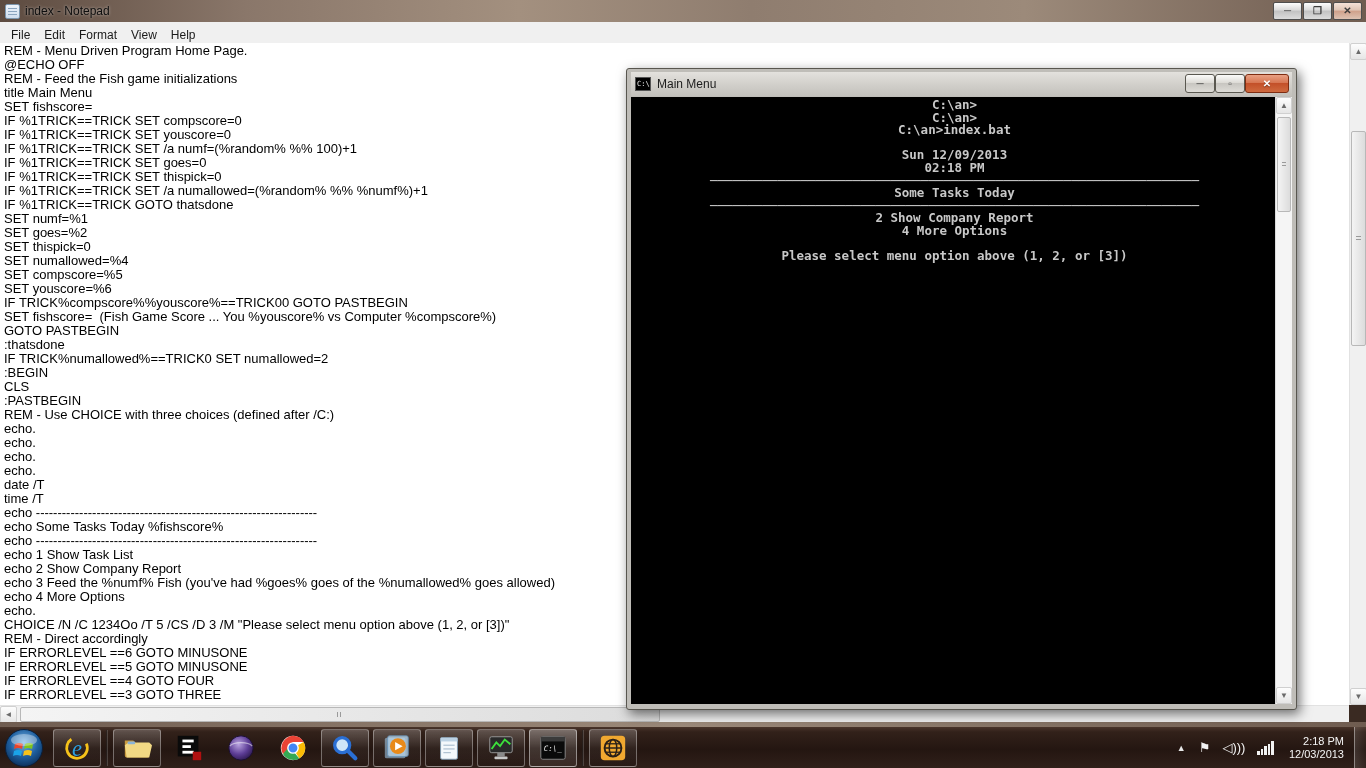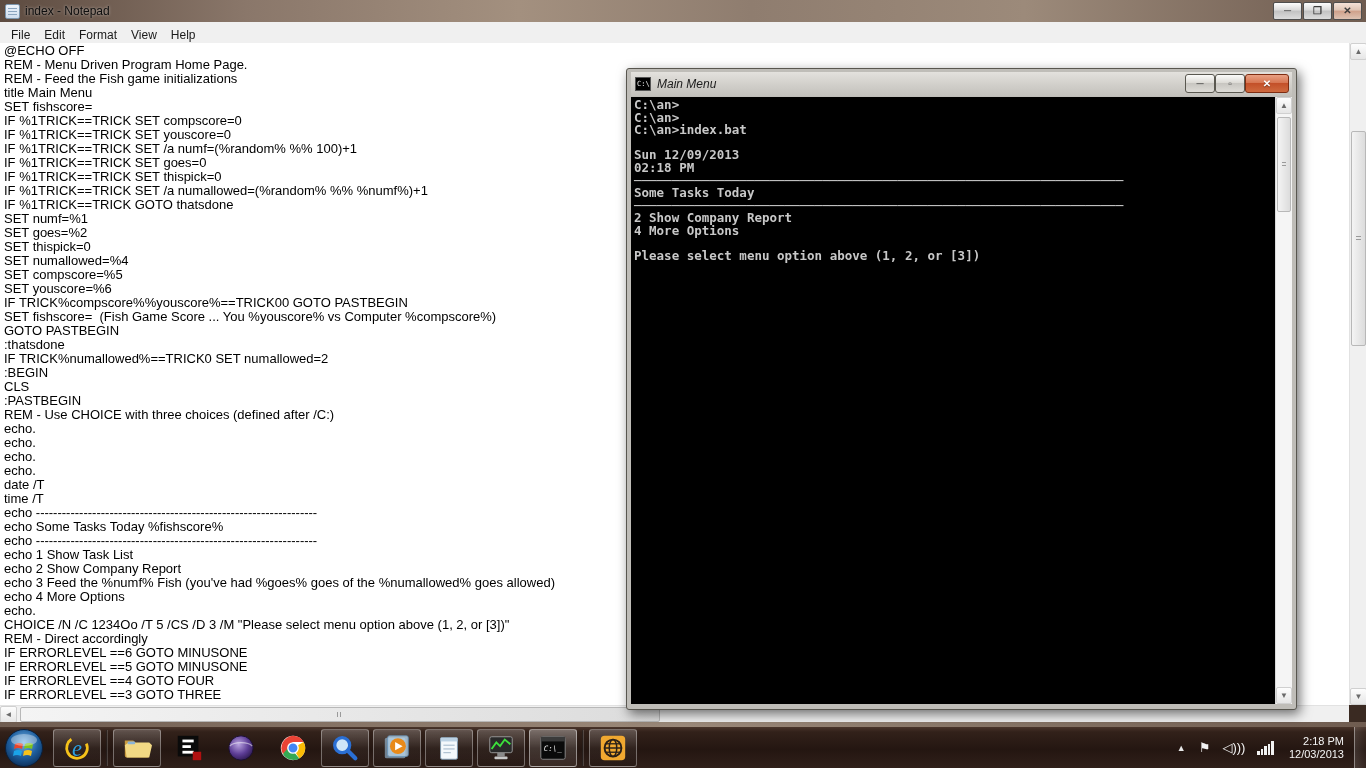--- a/index.html
+++ b/index.html
@@ -39,30 +39,30 @@
   .grip { position:absolute; left:4px; right:4px; top:50%; height:6px; margin-top:-3px;
     background:repeating-linear-gradient(180deg,#9a9a9a 0 1px,transparent 1px 3px); }
   .grip-h { position:absolute; top:4px; bottom:4px; left:50%; width:6px; margin-left:-3px;
     background:repeating-linear-gradient(90deg,#9a9a9a 0 1px,transparent 1px 3px); }
 
   
   .console-win { position:absolute; left:626px; top:68px; width:671px; height:642px;
     background:#bfbdb8; border:1px solid #58564f; border-radius:3px; box-shadow:3px 4px 12px rgba(0,0,0,.55); }
   .con-titlebar { position:absolute; left:4px; top:3px; right:4px; height:24px;
     background:linear-gradient(180deg,#e3e1dd,#cfcdc8 60%,#c3c1bc); display:flex; align-items:center; }
-  .con-title { font-size:12px; color:#1c1c1c; margin-left:6px;font-style:italic; }
+  .con-title { font-size:12px; color:#1c1c1c; margin-left:6px; }
   .cmd-glyph { width:16px; height:14px; background:#000; border:1px solid #555; margin-left:4px;
     color:#e8e8e8; font-size:7px; font-family:"DejaVu Sans Mono",monospace; line-height:13px; padding-left:1px; }
   .con-btns { position:absolute; right:3px; top:2px; display:flex; }
   .con-btn { width:30px; height:19px; margin-left:0; border:1px solid #5a5850; border-radius:3px;
     background:linear-gradient(180deg,#fbfbfa,#dddbd6 45%,#c8c6c1 50%,#dedcd7);
     color:#3a3a3a; font-size:10px; font-weight:bold; text-align:center; line-height:17px; }
   .con-btn.close-b { width:44px; color:#fff; border-color:#7e2d12;
     background:linear-gradient(180deg,#e9a184,#d77753 45%,#c35029 50%,#cf6a3f); text-shadow:0 1px 1px rgba(0,0,0,.4); }
-  .con-screen { position:absolute; left:4px; top:28px; right:21px; bottom:5px; background:#000; overflow:hidden; padding:2px 0 0 3px; }
+  .con-screen { position:absolute; left:4px; top:28px; right:21px; bottom:5px; background:#000; overflow:hidden; padding:2px 0 0 3px;text-align:center; }
   .con-screen .line { font-family:"DejaVu Sans Mono",monospace; font-weight:bold; font-size:12.5px;
     line-height:12.6px; color:#c8c8c8; white-space:pre; }
   .con-sb { position:absolute; top:28px; right:4px; width:17px; bottom:5px; background:#f5f5f5; border-left:1px solid #dadada; }
 
   
   .taskbar { position:absolute; left:0; bottom:0; width:1366px; height:41px;
     background:linear-gradient(180deg,#4a352b 0%,#32211a 12%,#241611 55%,#30201a 100%);
     display:flex; align-items:center; }
   .tb-left { display:flex; align-items:center; height:41px; }
   .orb { width:42px; height:40px; margin:0 6px 0 3px; position:relative; }
@@ -101,22 +101,22 @@
       </div>
     </div>
     <div class="np-menubar">
       <span class="menu-item">File</span>
       <span class="menu-item">Edit</span>
       <span class="menu-item">Format</span>
       <span class="menu-item">View</span>
       <span class="menu-item">Help</span>
     </div>
     <div class="np-text">
+        <div class="line">REM - Menu Driven Program Home Page.</div>
         <div class="line">@ECHO OFF</div>
-        <div class="line">REM - Menu Driven Program Home Page.</div>
         <div class="line">REM - Feed the Fish game initializations</div>
         <div class="line">title Main Menu</div>
         <div class="line">SET fishscore=</div>
         <div class="line">IF %1TRICK==TRICK SET compscore=0</div>
         <div class="line">IF %1TRICK==TRICK SET youscore=0</div>
         <div class="line">IF %1TRICK==TRICK SET /a numf=(%random% %% 100)+1</div>
         <div class="line">IF %1TRICK==TRICK SET goes=0</div>
         <div class="line">IF %1TRICK==TRICK SET thispick=0</div>
         <div class="line">IF %1TRICK==TRICK SET /a numallowed=(%random% %% %numf%)+1</div>
         <div class="line">IF %1TRICK==TRICK GOTO thatsdone</div>

